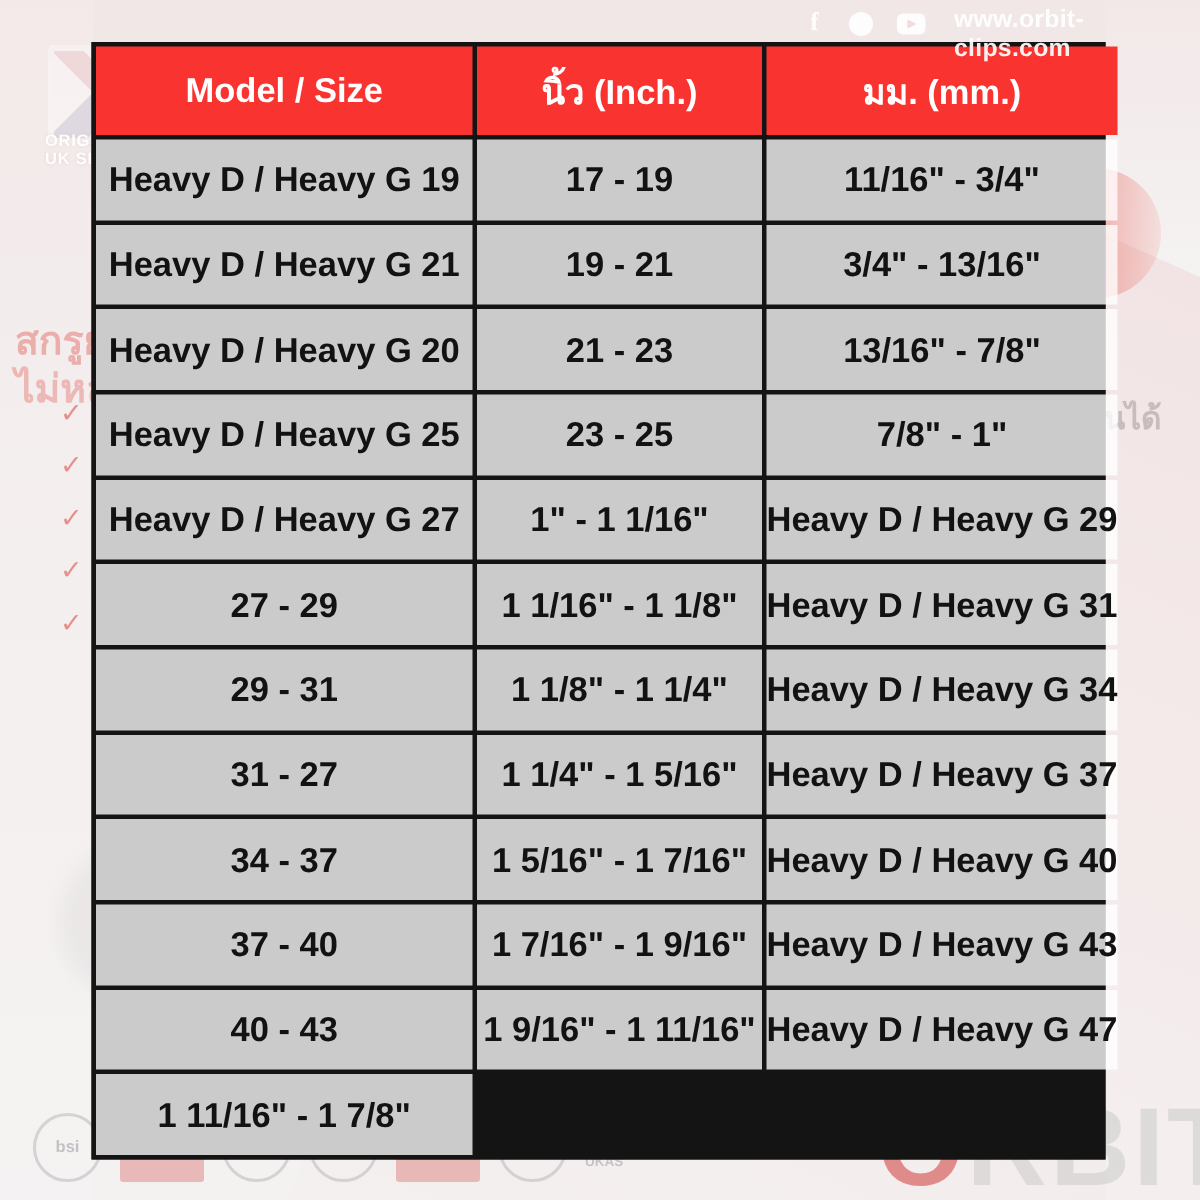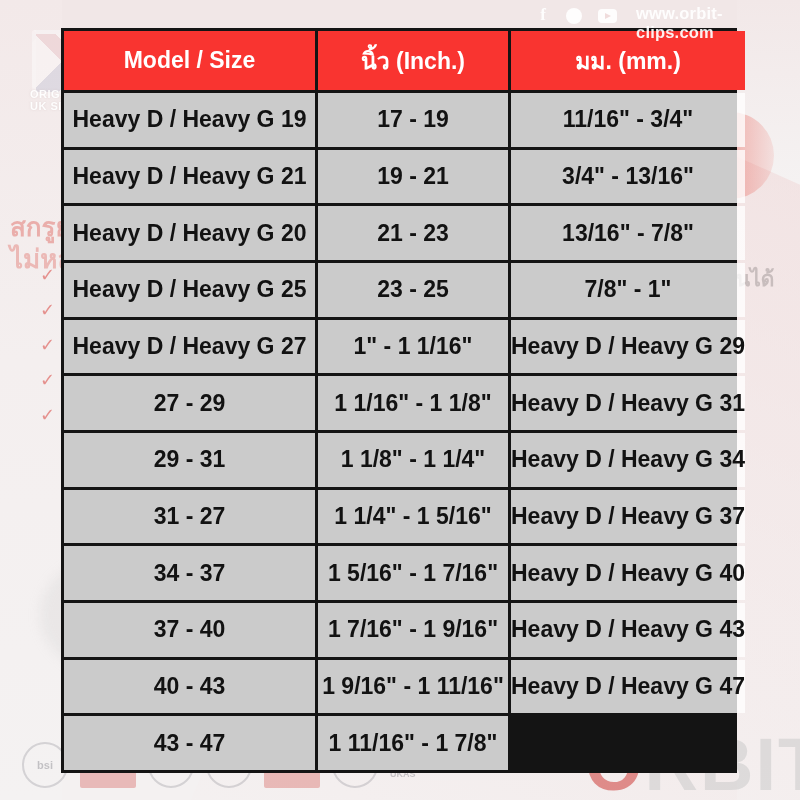--- a/index.html
+++ b/index.html
@@ -188,15 +188,14 @@
     <div class="td">Heavy D / Heavy G 37</div>
     <div class="td">34 - 37</div>
     <div class="td">1 5/16" - 1 7/16"</div>
     <div class="td">Heavy D / Heavy G 40</div>
     <div class="td">37 - 40</div>
     <div class="td">1 7/16" - 1 9/16"</div>
     <div class="td">Heavy D / Heavy G 43</div>
     <div class="td">40 - 43</div>
     <div class="td">1 9/16" - 1 11/16"</div>
     <div class="td">Heavy D / Heavy G 47</div>
-    <div class="td">43 - 47</div>
     <div class="td">1 11/16" - 1 7/8"</div>
   </div>
 
 </body></html>

